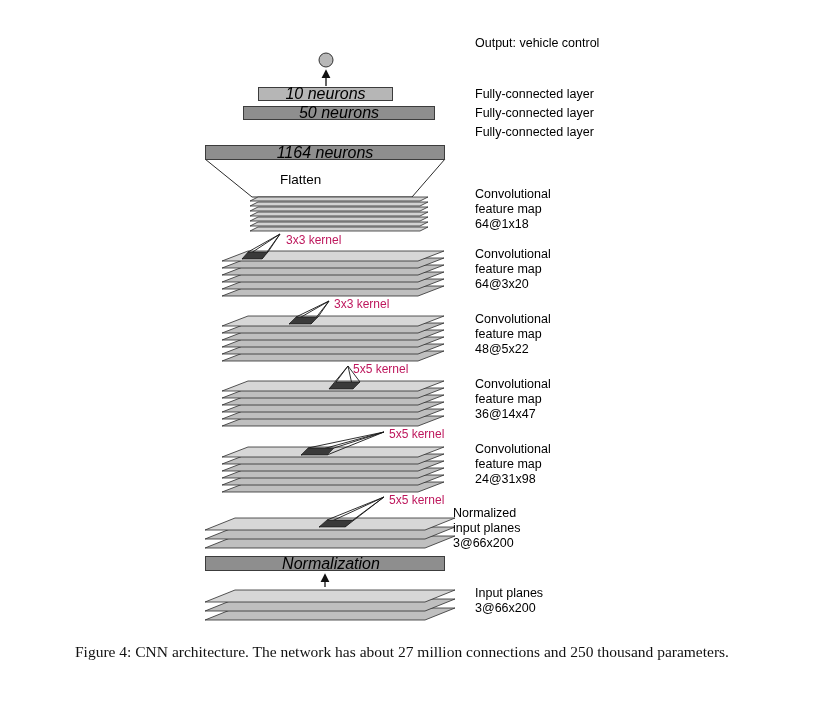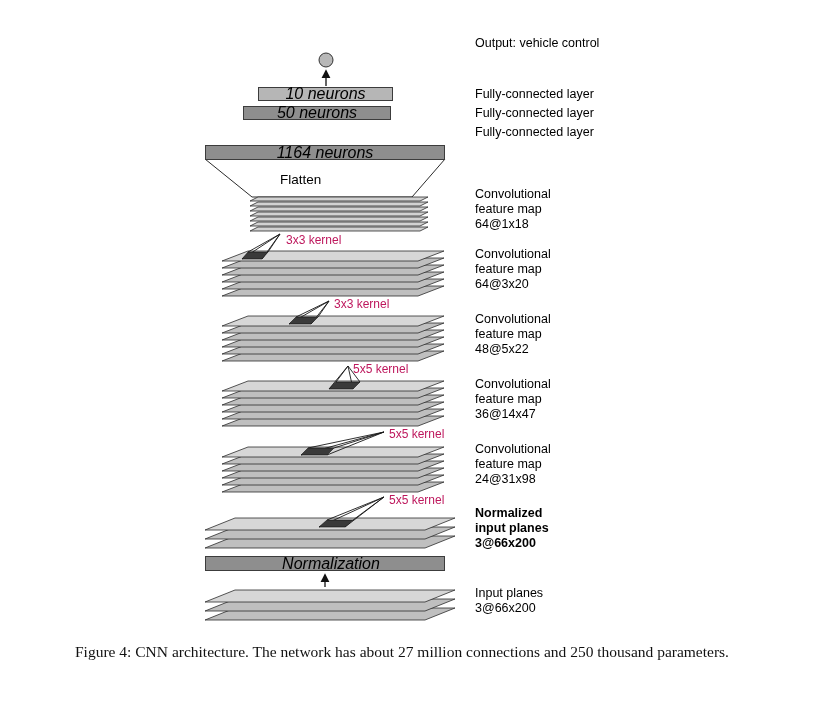--- a/index.html
+++ b/index.html
@@ -134,21 +134,21 @@
       <line class="fan" x1="384" y1="497" x2="345" y2="527"></line>
       <line class="fan" x1="384" y1="497" x2="353" y2="520"></line>
       <line class="fan" x1="384" y1="497" x2="327" y2="520"></line>
       <polygon class="kq" points="319,527 345,527 353,520 327,520"></polygon>
     </g>
 
     <line class="arrow" x1="325" y1="587" x2="325" y2="575" marker-end="url(#ah)"></line>
   </svg>
 
   <div class="bar" style="left:258px;top:87px;width:135px;">10 neurons</div>
-  <div class="bar dark" style="left:243px;top:106px;width:148px;">50 neurons</div>
+  <div class="bar dark" style="left:243px;top:106px;width:192px;">50 neurons</div>
   <div class="bar dark big" style="left:205px;top:145px;width:240px;">1164 neurons</div>
 
   <div class="flatten-lbl" style="left:280px;top:172px;">Flatten</div>
 
   <div class="klbl" style="left:286px;top:233px;">3x3 kernel</div>
   <div class="klbl" style="left:334px;top:297px;">3x3 kernel</div>
   <div class="klbl" style="left:353px;top:362px;">5x5 kernel</div>
   <div class="klbl" style="left:389px;top:427px;">5x5 kernel</div>
   <div class="klbl" style="left:389px;top:493px;">5x5 kernel</div>
 
@@ -166,21 +166,21 @@
 64@3x20</div>
   <div class="lbl" style="left:475px;top:312px;">Convolutional
 feature map
 48@5x22</div>
   <div class="lbl" style="left:475px;top:377px;">Convolutional
 feature map
 36@14x47</div>
   <div class="lbl" style="left:475px;top:442px;">Convolutional
 feature map
 24@31x98</div>
-  <div class="lbl" style="left:475px;top:506px;font-weight:bold;">Normalized
+  <div class="lbl" style="left:453px;top:506px;">Normalized
 input planes
 3@66x200</div>
   <div class="lbl" style="left:475px;top:586px;">Input planes
 3@66x200</div>
 
   <div class="caption" style="left:75px;top:642px;">Figure 4: CNN architecture. The network has about 27 million connections and 250 thousand parameters.</div>
 
 </div>
 
 </body></html>

